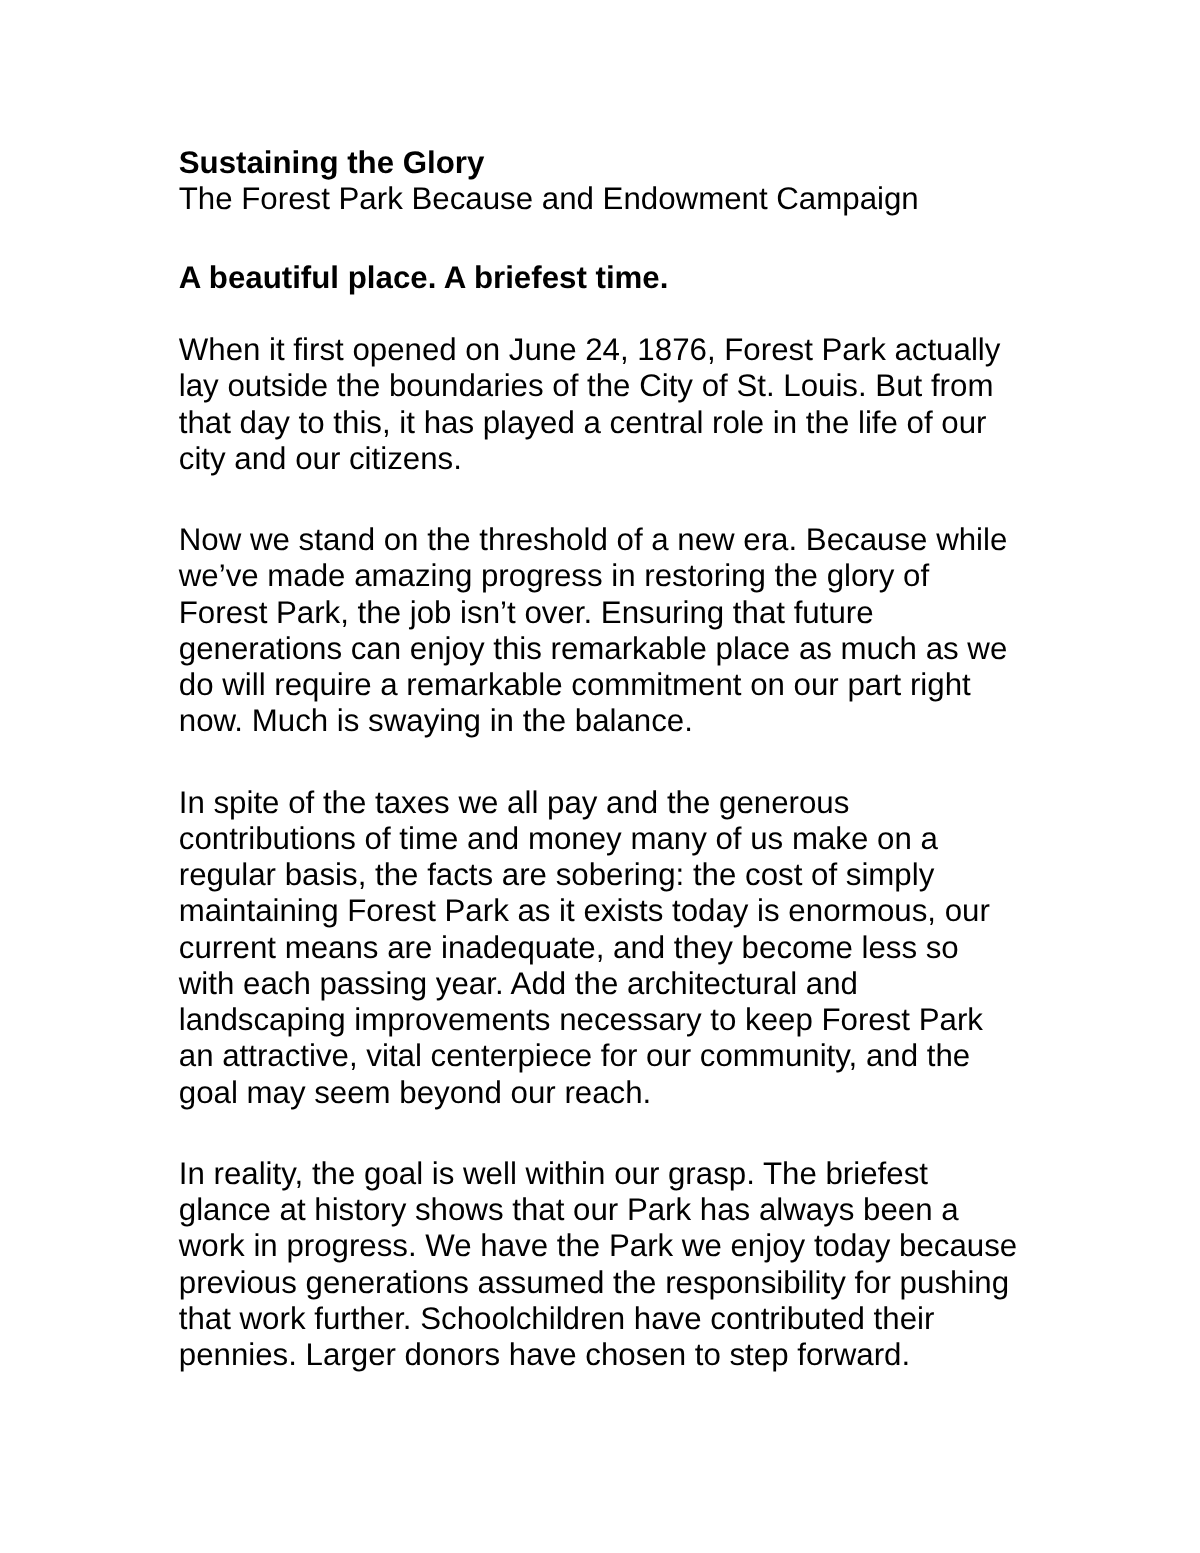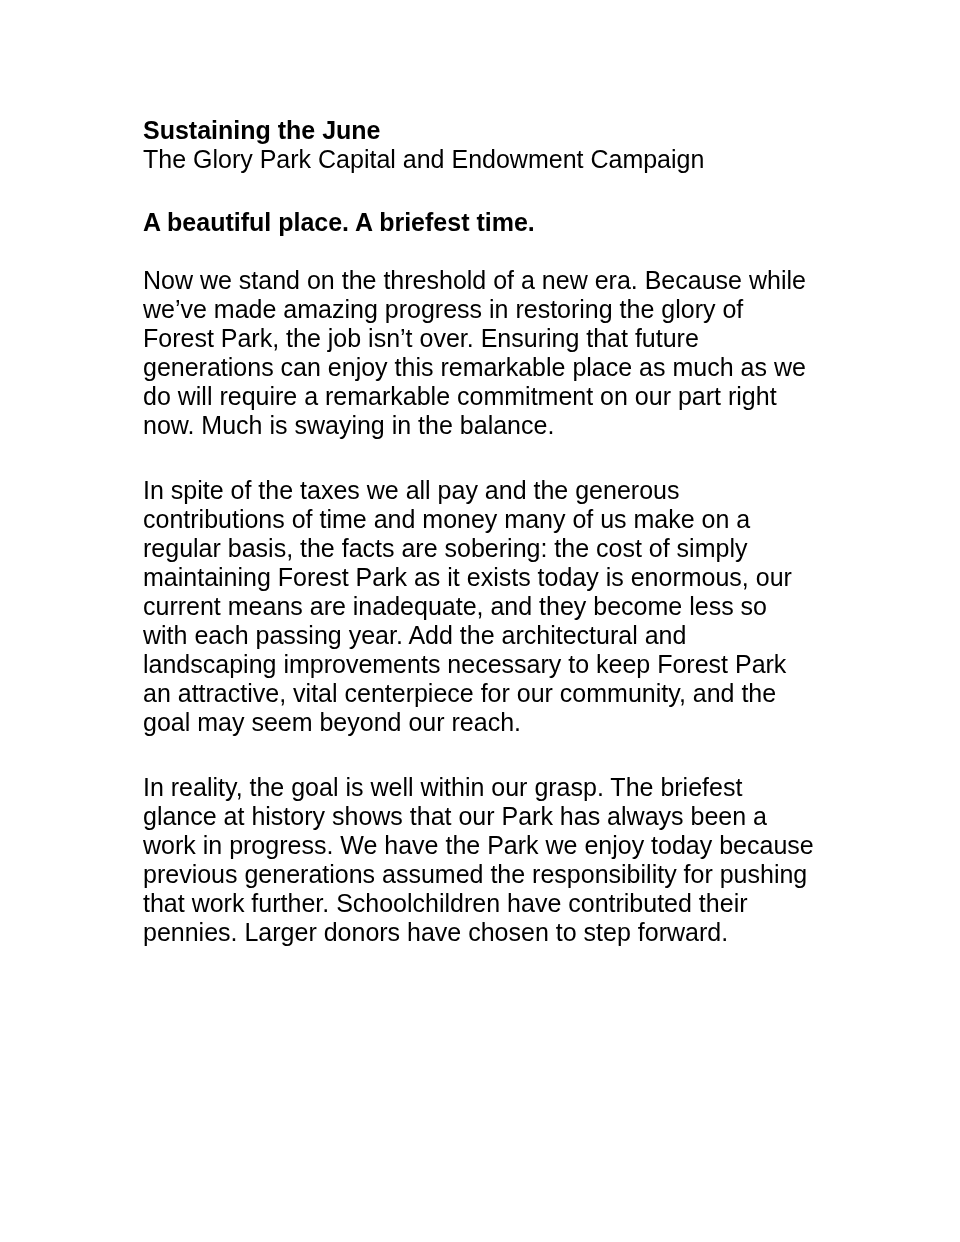--- a/index.html
+++ b/index.html
@@ -50,20 +50,21 @@
     }
     p.body-para:last-child {
       margin-bottom: 0;
     }
   </style>
 </head>
 <body>
 
 <div class="page">
   <div class="textblock">
-    <div class="doc-title">Sustaining the June</div>
-    <div class="doc-subtitle">The Glory Park Capital and Endowment Campaign</div>
+    <div class="doc-title">Sustaining the Glory</div>
+    <div class="doc-subtitle">The Forest Park Because and Endowment Campaign</div>
     <div class="section-heading">A beautiful place. A briefest time.</div>
+    <p class="body-para">When it first opened on June 24, 1876, Forest Park actually lay outside the boundaries of the City of St. Louis. But from that day to this, it has played a central role in the life of our city and our citizens.</p>
     <p class="body-para">Now we stand on the threshold of a new era. Because while we’ve made amazing progress in restoring the glory of Forest Park, the job isn’t over. Ensuring that future generations can enjoy this remarkable place as much as we do will require a remarkable commitment on our part right now. Much is swaying in the balance.</p>
     <p class="body-para">In spite of the taxes we all pay and the generous contributions of time and money many of us make on a regular basis, the facts are sobering: the cost of simply maintaining Forest Park as it exists today is enormous, our current means are inadequate, and they become less so with each passing year. Add the architectural and landscaping improvements necessary to keep Forest Park an attractive, vital centerpiece for our community, and the goal may seem beyond our reach.</p>
     <p class="body-para">In reality, the goal is well within our grasp. The briefest glance at history shows that our Park has always been a work in progress. We have the Park we enjoy today because previous generations assumed the responsibility for pushing that work further. Schoolchildren have contributed their pennies. Larger donors have chosen to step forward.</p>
   </div>
 </div>
 
 </body></html>

